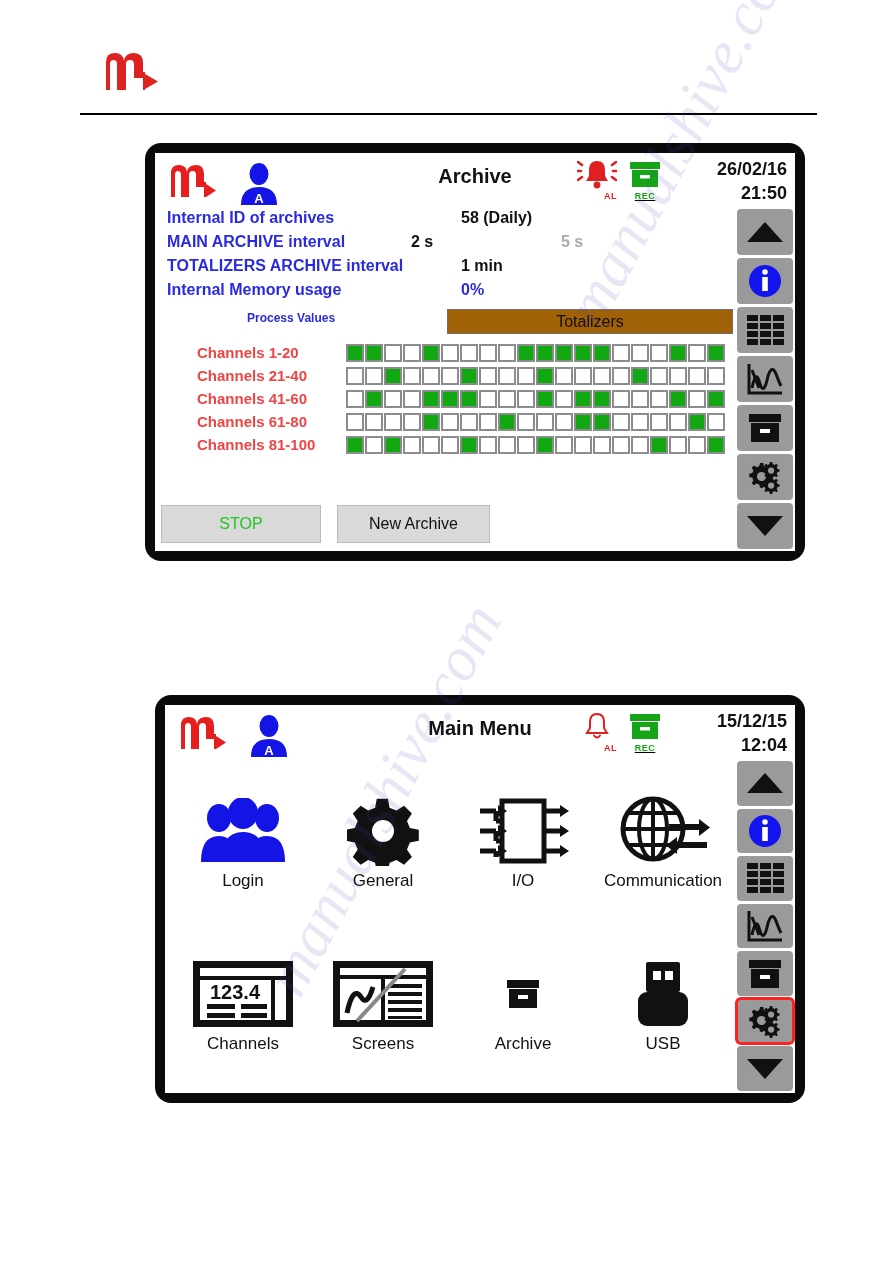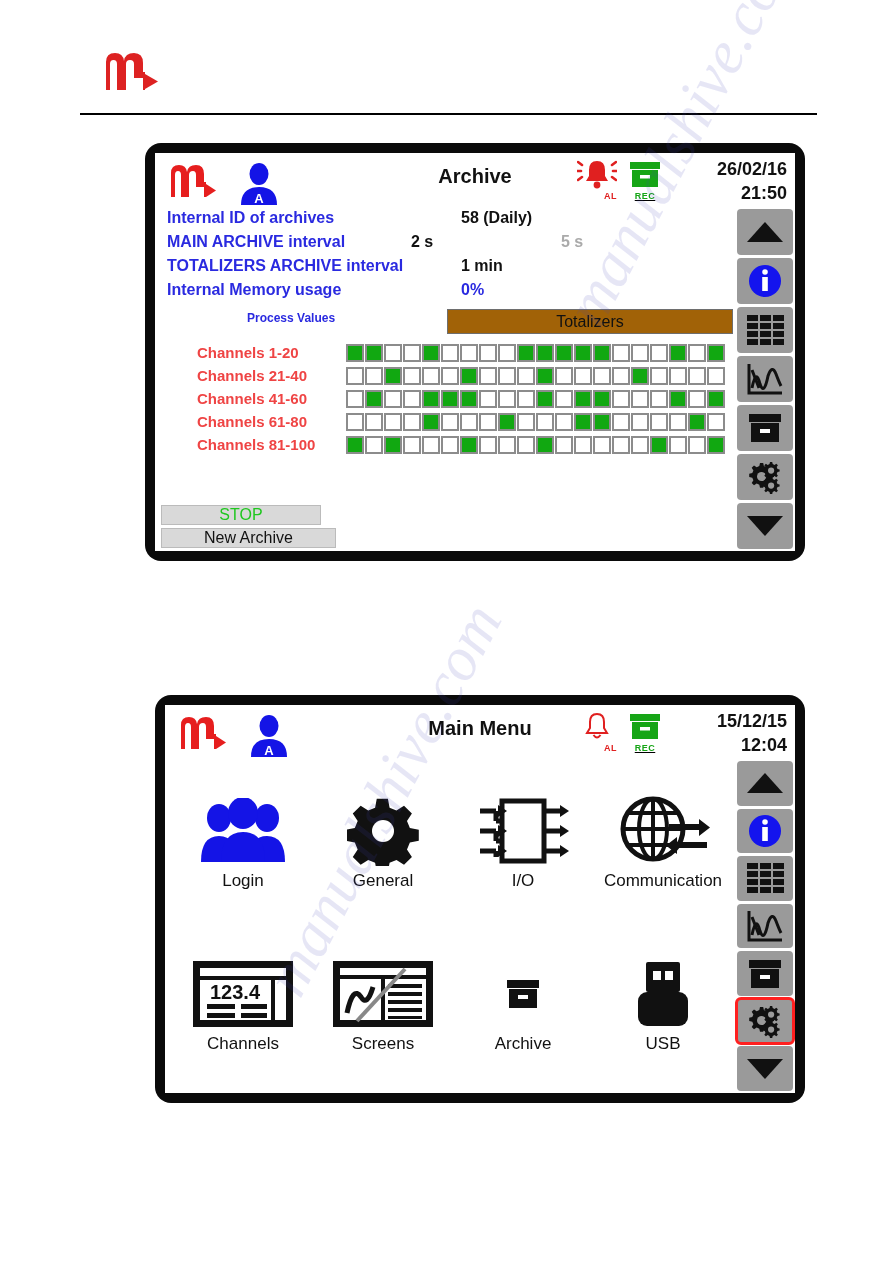--- a/index.html
+++ b/index.html
@@ -101,28 +101,28 @@
   .chan-row { display: flex; align-items: center; height: 23px; }
   .chan-label { width: 155px; font-size: 15px; font-weight: bold; color: #ef4444; padding-left: 6px; margin-left: 30px; }
   .cells { display: flex; gap: 1px; }
   .cell {
     width: 18px; height: 18px;
     border: 2px solid #8c8c8c;
     background: #ffffff;
   }
   .cell.on { background: #11a811; }
 
-  .btn-row { position: absolute; left: 0; right: 0; bottom: 4px; height: 38px; display: flex; gap: 3px; flex-direction: column; }
+  .btn-row { position: absolute; left: 0; right: 0; bottom: 4px; height: 38px; display: flex; gap: 16px; }
   .flatbtn {
     background: #d9d9d9; border: 1px solid #bbbbbb;
     display: flex; align-items: center; justify-content: center;
     font-size: 16px; color: #111;
   }
   #btn-stop { width: 160px; color: #1fc71f; }
-  #btn-new-archive { width: 175px; }
+  #btn-new-archive { width: 153px; }
 
   
   .menu-body {
     position: absolute; left: 8px; top: 56px; right: 62px; bottom: 6px;
     display: flex; flex-direction: column; justify-content: space-around;
   }
   .menu-grid { display: flex; }
   .menu-cell {
     flex: 1 1 0; display: flex; flex-direction: column;
     align-items: center; justify-content: space-between; gap: 4px;

